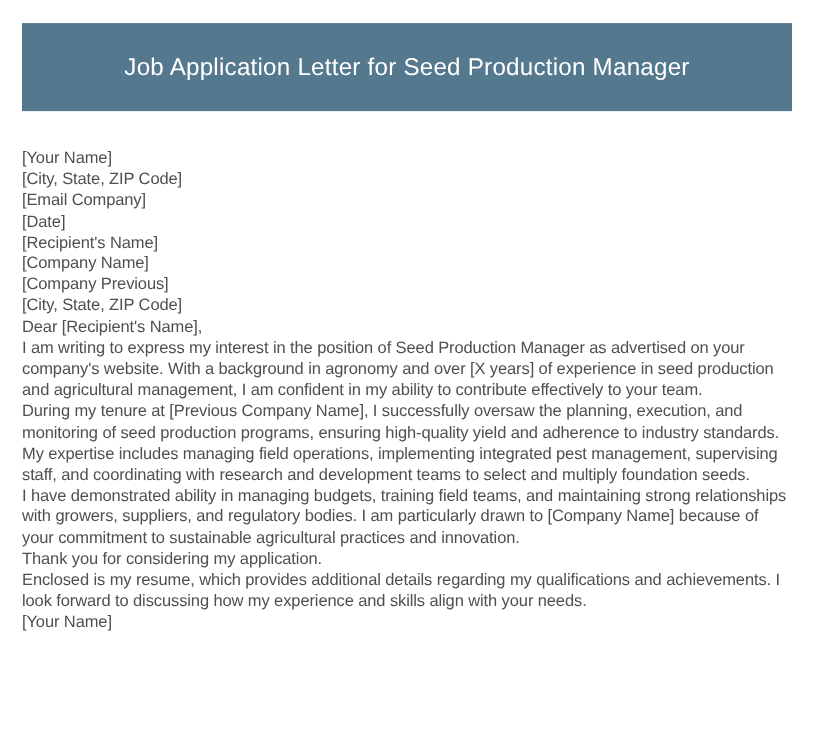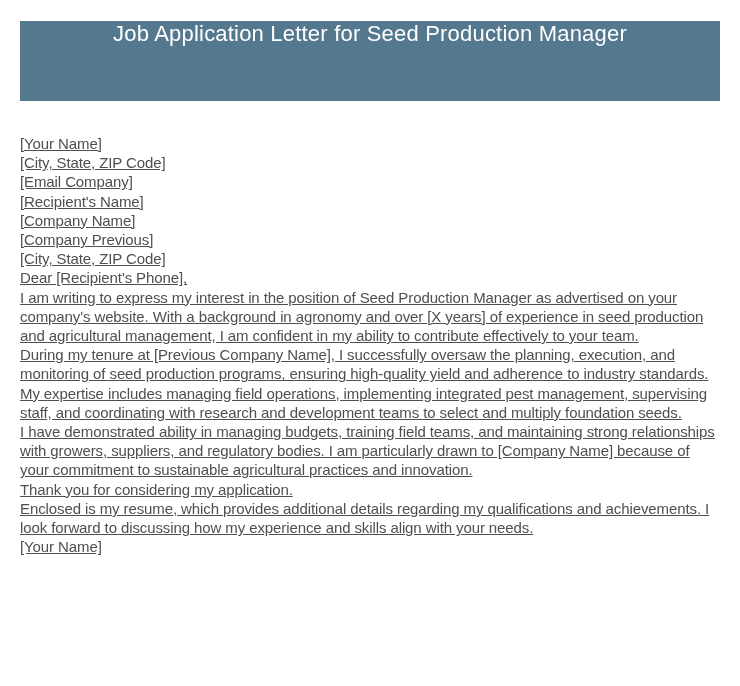--- a/index.html
+++ b/index.html
@@ -19,21 +19,21 @@
     width: 740px;
     height: 686px;
     background: var(--page-bg);
     overflow: hidden;
   }
   .banner {
     margin: 21px 20px 0 20px;
     height: 80px;
     background: var(--banner-bg);
     display: flex;
-    align-items: flex-start;
+    align-items: center;
     justify-content: center;
   }
   .banner h1 {
     margin: 0;
     color: var(--banner-text);
     font-size: 22px;
     font-weight: 500;
     letter-spacing: 0.2px;
     white-space: nowrap;
   }
@@ -41,48 +41,48 @@
     margin: 33px 20px 0 20px;
     width: 700px;
     color: var(--body-text);
     font-size: 15px;
     line-height: 19.2px;
     letter-spacing: -0.1px;
   }
   .letter p, .letter .line {
     margin: 0;
     padding: 0;
-    text-decoration: underline;
   }
 </style>
 </head>
 <body>
 
 <div class="page">
 
   <header class="banner">
     <h1>Job Application Letter for Seed Production Manager</h1>
   </header>
 
   <main class="letter">
 
     <div>
         <div class="line">[Your Name]</div>
         <div class="line">[City, State, ZIP Code]</div>
         <div class="line">[Email Company]</div>
+        <div class="line">[Date]</div>
       </div>
 
     <div>
         <div class="line">[Recipient's Name]</div>
         <div class="line">[Company Name]</div>
         <div class="line">[Company Previous]</div>
         <div class="line">[City, State, ZIP Code]</div>
       </div>
 
-    <p class="line">Dear [Recipient's Phone],</p>
+    <p class="line">Dear [Recipient's Name],</p>
 
     <div>
         <p>I am writing to express my interest in the position of Seed Production Manager as advertised on your company's website. With a background in agronomy and over [X years] of experience in seed production and agricultural management, I am confident in my ability to contribute effectively to your team.</p>
         <p>During my tenure at [Previous Company Name], I successfully oversaw the planning, execution, and monitoring of seed production programs, ensuring high-quality yield and adherence to industry standards. My expertise includes managing field operations, implementing integrated pest management, supervising staff, and coordinating with research and development teams to select and multiply foundation seeds.</p>
         <p>I have demonstrated ability in managing budgets, training field teams, and maintaining strong relationships with growers, suppliers, and regulatory bodies. I am particularly drawn to [Company Name] because of your commitment to sustainable agricultural practices and innovation.</p>
         <p>Thank you for considering my application.</p>
         <p>Enclosed is my resume, which provides additional details regarding my qualifications and achievements. I look forward to discussing how my experience and skills align with your needs.</p>
       </div>
 
 

